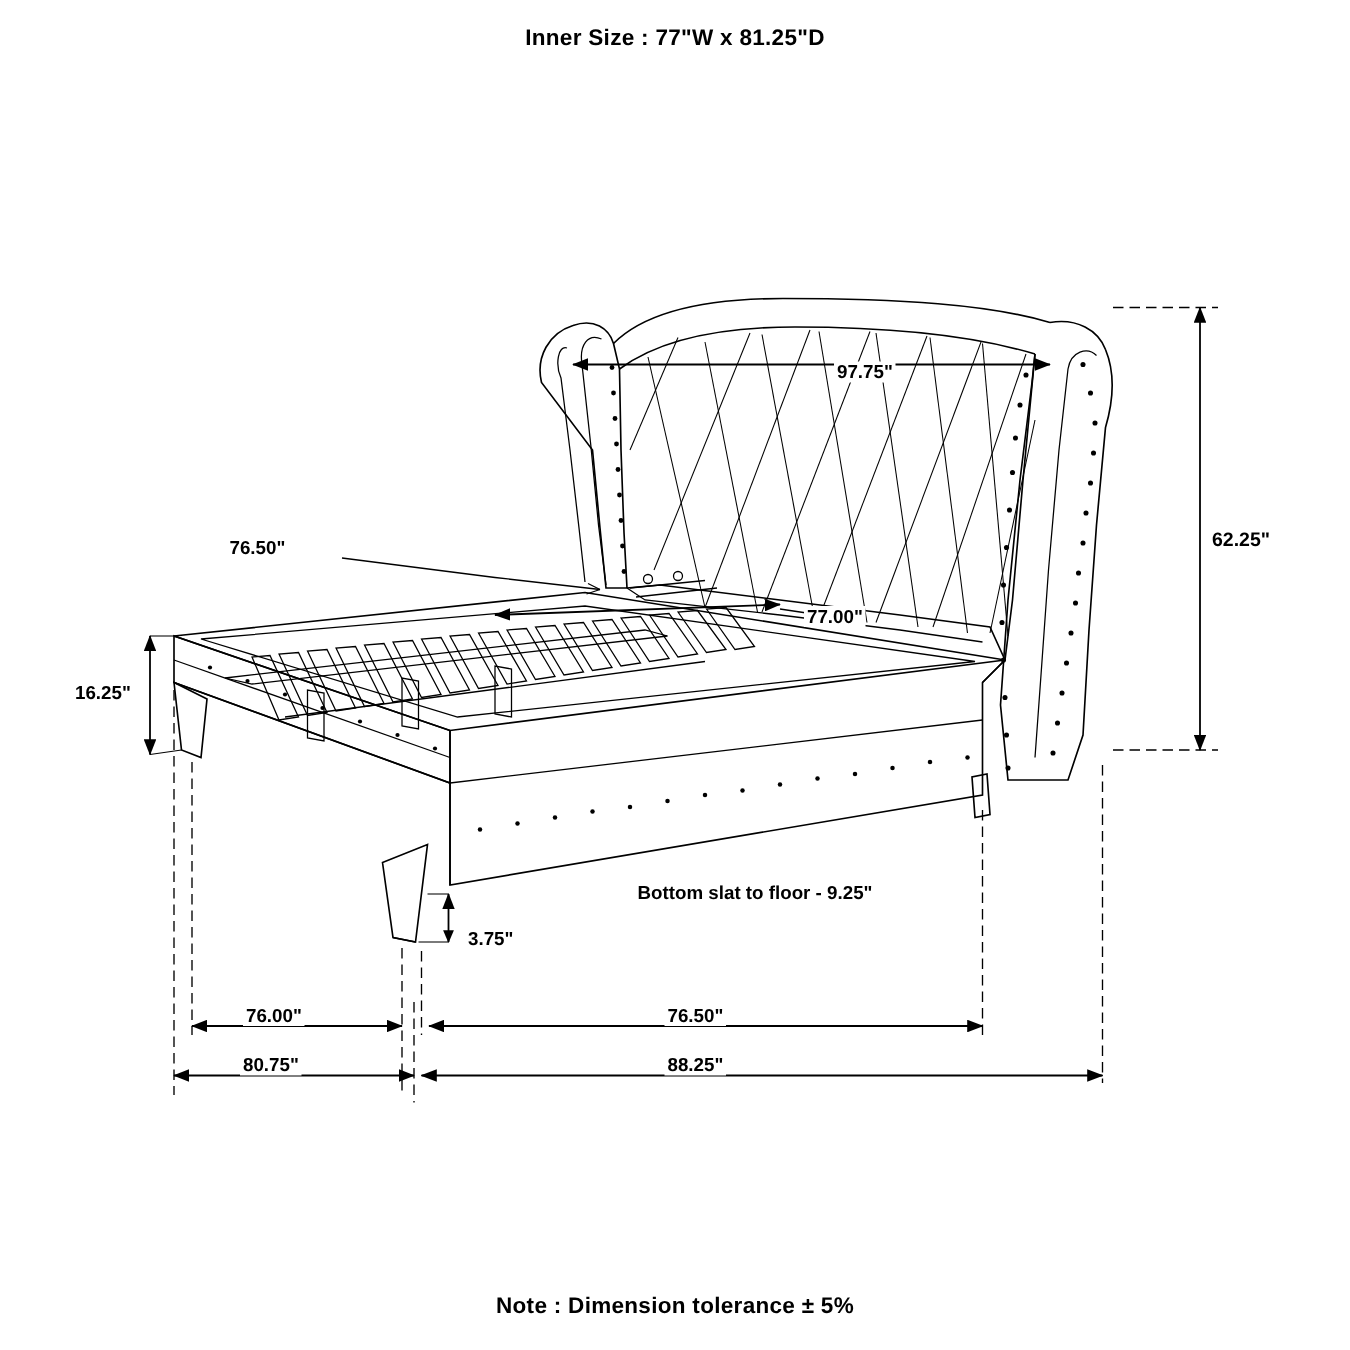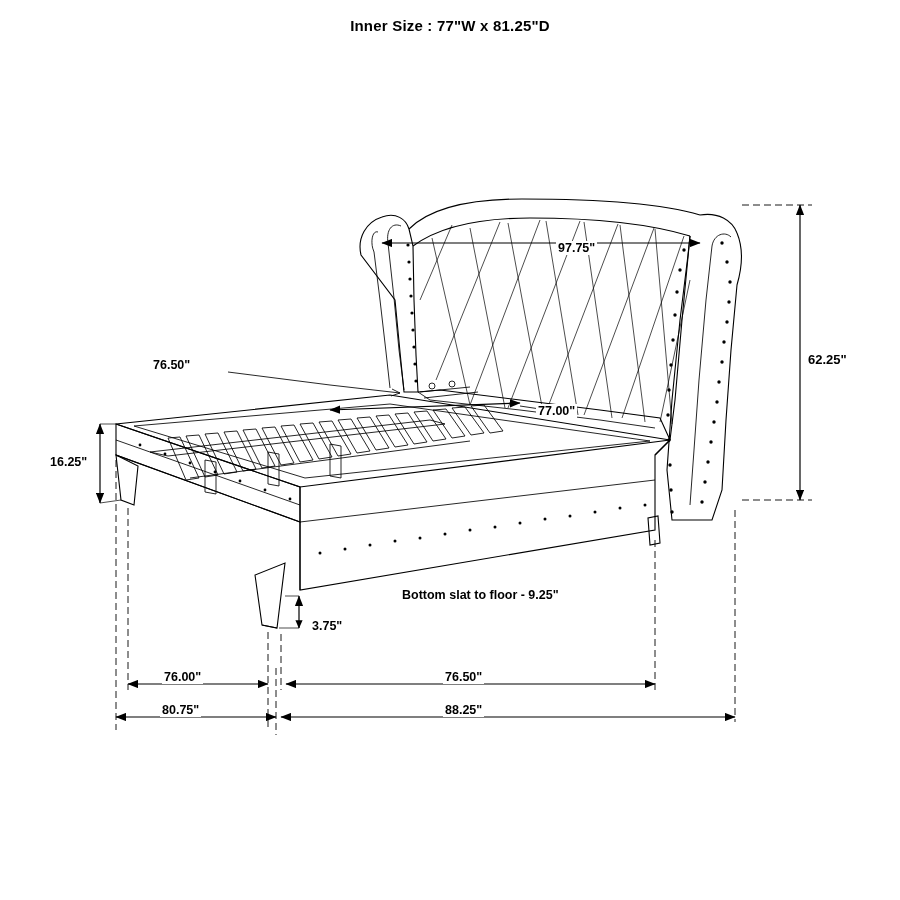--- a/index.html
+++ b/index.html
@@ -54,20 +54,21 @@
   .dash { stroke: #000; stroke-width: 0.9; fill: none; stroke-dasharray: 7 4; }
   .dimline { stroke: #000; stroke-width: 1.2; fill: none; }
   .dot { fill: #000; }
 </style>
 </head>
 <body>
 
 <div id="diagram-root">
 
   <div class="title-text" id="header-title">Inner Size : 77"W x 81.25"D</div>
+  <div class="title-text" id="footer-note">Note : Dimension tolerance ± 5%</div>
 
   <svg class="drawing" viewBox="0 0 900 900">
     <defs>
       <marker id="ah" markerWidth="9" markerHeight="7" refX="8.5" refY="3.5" orient="auto">
         <polygon points="0 0, 9 3.5, 0 7" fill="#000"></polygon>
       </marker>
       <marker id="ah2" markerWidth="9" markerHeight="7" refX="0.5" refY="3.5" orient="auto">
         <polygon points="9 0, 0 3.5, 9 7" fill="#000"></polygon>
       </marker>
       <marker id="ahs" markerWidth="7" markerHeight="6" refX="6.5" refY="3" orient="auto">
@@ -267,19 +268,19 @@
 
     <path class="dash" d="M276,668 L276,735"></path>
   </svg>
 
   <div class="dim-label" style="left:556px; top:241px;">97.75"</div>
   <div class="dim-label big" style="left:806px; top:352px;">62.25"</div>
   <div class="dim-label" style="left:151px; top:358px;">76.50"</div>
   <div class="dim-label" style="left:536px; top:404px;">77.00"</div>
   <div class="dim-label" style="left:48px; top:455px;">16.25"</div>
   <div class="dim-label" style="left:310px; top:619px;">3.75"</div>
-  <div class="dim-label" style="left:400px; top:588px;">Bottom slat to floor - 9.25"</div>
+  <div class="dim-label" style="left:423px; top:588px;">Bottom slat to floor - 9.25"</div>
   <div class="dim-label" style="left:162px; top:670px;">76.00"</div>
   <div class="dim-label" style="left:443px; top:670px;">76.50"</div>
   <div class="dim-label" style="left:160px; top:703px;">80.75"</div>
   <div class="dim-label" style="left:443px; top:703px;">88.25"</div>
 
 </div>
 
 </body></html>

